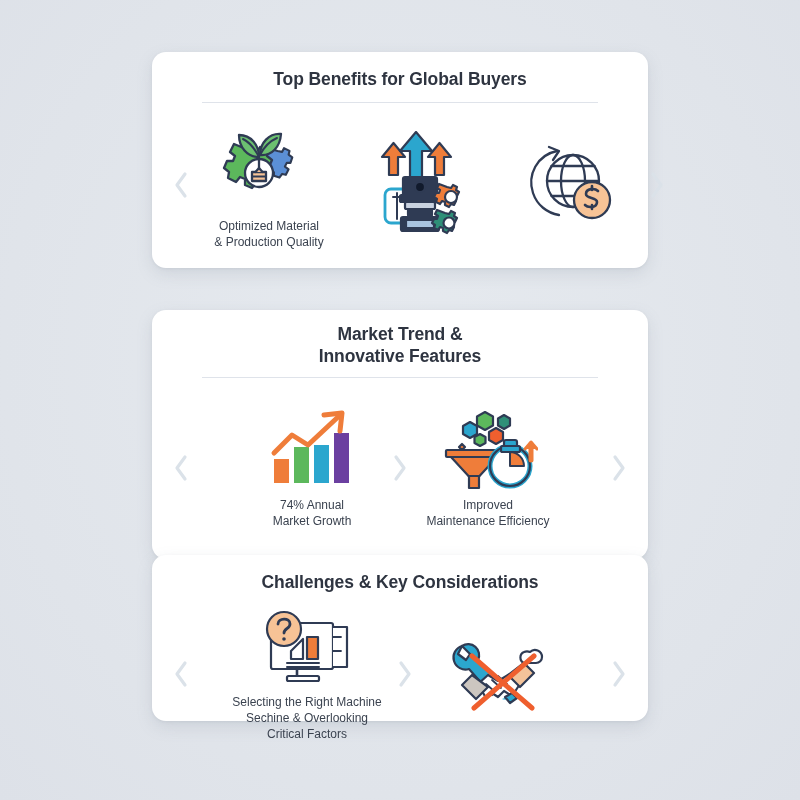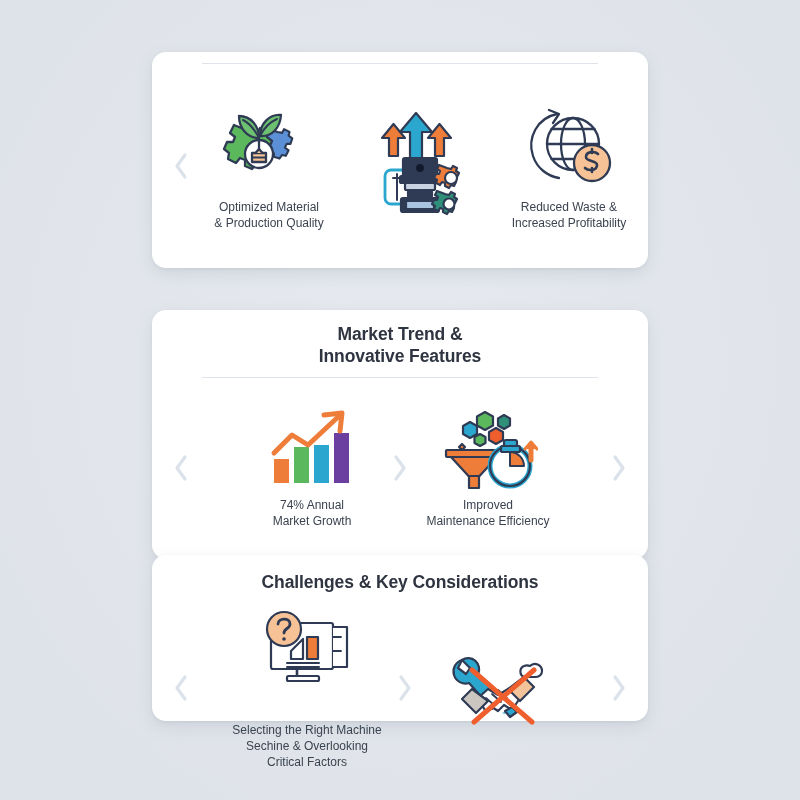--- a/index.html
+++ b/index.html
@@ -103,20 +103,21 @@
     flex: 0 0 auto;
   }
   .chev svg { display: block; }
 </style>
 </head>
 <body>
 
 <div class="page">
 
   <div class="card" id="card-1">
+    <div class="card-title">Top Benefits for Global Buyers</div>
     <div class="divider"></div>
     <div class="body-row">
 
       <div class="chev">
         <svg width="18" height="30" viewBox="0 0 18 30" aria-hidden="true">
           <path d="M13 4 L5 15 L13 26" fill="none" stroke="#dbe2e9" stroke-width="3.2" stroke-linecap="round" stroke-linejoin="round"></path>
         </svg>
       </div>
 
       <div class="items">
@@ -194,22 +195,20 @@
                 <path d="M24 40 h52"></path>
                 <path d="M28.5 25 h43"></path>
                 <path d="M28.5 55 h43"></path>
 
                 <circle cx="69" cy="59" r="18" fill="#f7c396"></circle>
                 <path d="M75 50 c-3-3 -12-3 -12 3 c0 5 11 3 11 8 c0 6 -9 6 -12 3" stroke-width="2.6"></path>
                 <path d="M69 45 v4 M69 68 v-4" stroke-width="2.6"></path>
               </g>
             </svg>
           </div>
-          <div class="caption">Reduced Waste &amp;
-Increased Profitability</div>
         </div>
 
       </div>
 
       <div class="chev">
         <svg width="18" height="30" viewBox="0 0 18 30" aria-hidden="true">
           <path d="M5 4 L13 15 L5 26" fill="none" stroke="#dbe2e9" stroke-width="3.2" stroke-linecap="round" stroke-linejoin="round"></path>
         </svg>
       </div>
 
@@ -300,21 +299,21 @@
     <div class="body-row">
 
       <div class="chev">
         <svg width="18" height="30" viewBox="0 0 18 30">
           <path d="M13 4 L5 15 L13 26" fill="none" stroke="#dbe2e9" stroke-width="3.2" stroke-linecap="round" stroke-linejoin="round"></path>
         </svg>
       </div>
 
       <div class="items">
 
-        <div class="item" style="width:170px;gap:28px;">
+        <div class="item" style="width:170px;">
           <div class="icon-wrap">
             <svg width="100" height="82" viewBox="0 0 100 82">
               <g stroke="#2f3b54" stroke-width="2.2" fill="none" stroke-linejoin="round" stroke-linecap="round">
 
                 <rect x="14" y="16" width="62" height="46" rx="2" fill="#ffffff"></rect>
 
                 <path d="M76 20 h14 v40 h-14" fill="#ffffff"></path>
                 <path d="M76 30 h8 M76 44 h8" stroke-width="1.8"></path>
 
                 <rect x="50" y="30" width="11" height="22" fill="#ef7d3a"></rect>

